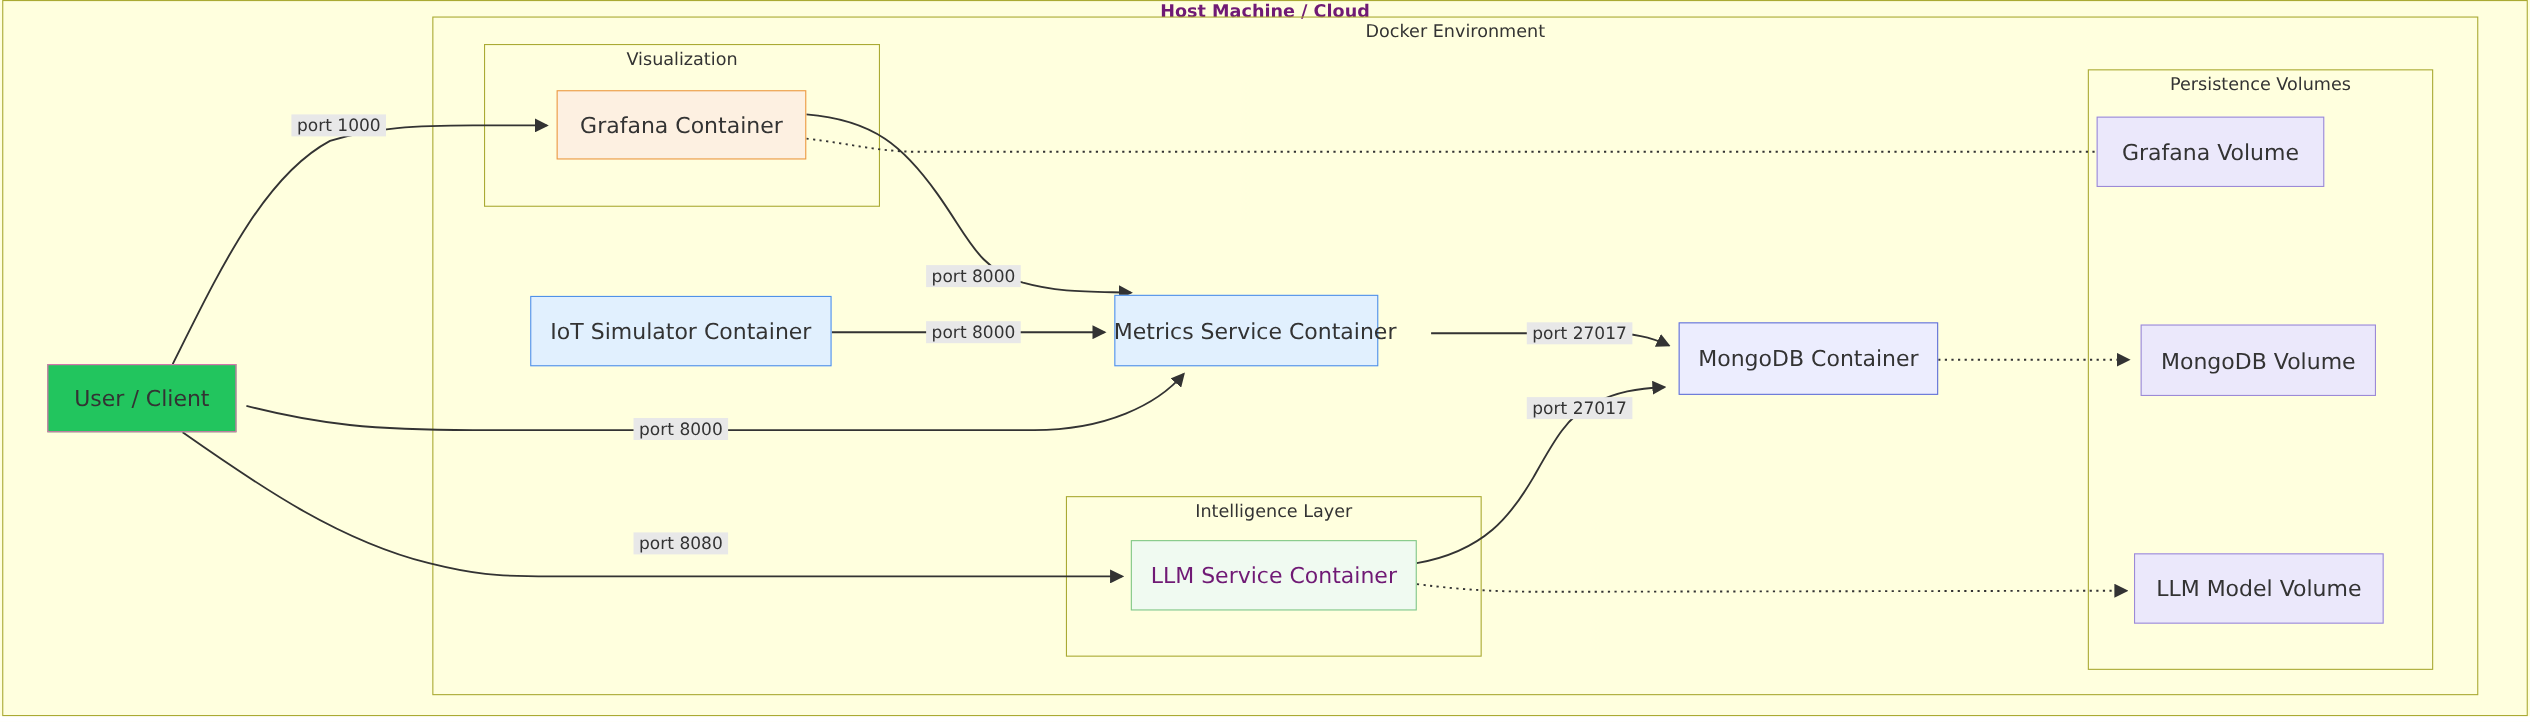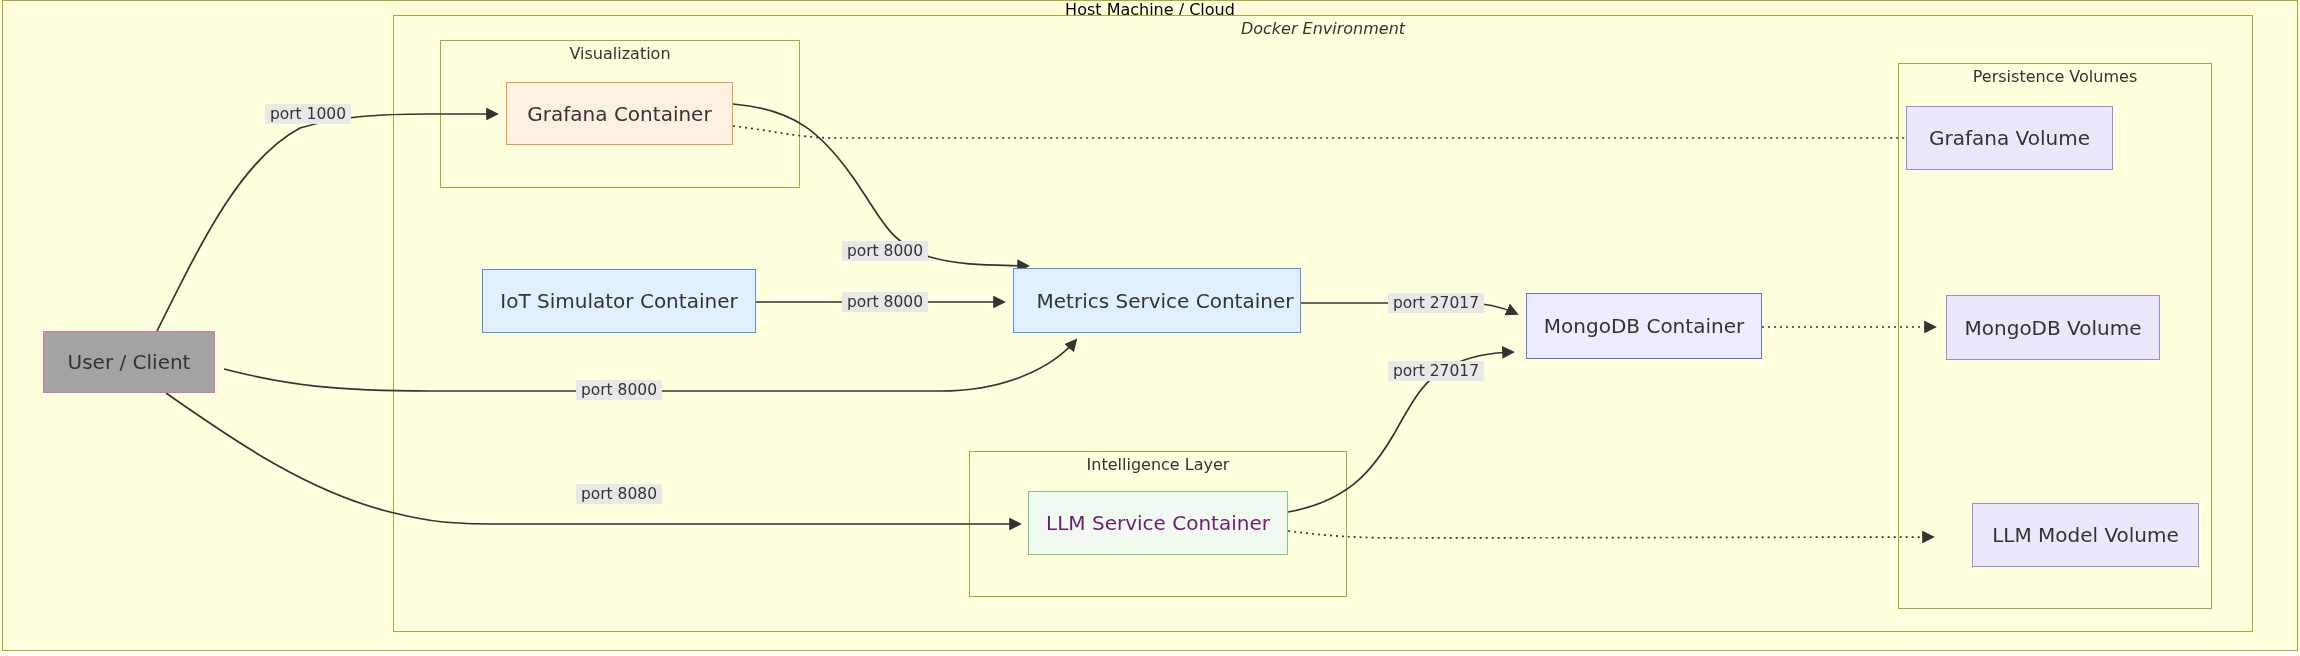--- a/index.html
+++ b/index.html
@@ -16,24 +16,24 @@
     font-size:15.5px;color:#333;white-space:nowrap;}
   svg#edges{position:absolute;left:0;top:0;pointer-events:none;}
 </style>
 </head>
 <body>
 
 <div id="canvas">
   <div id="paper" style="background: rgb(255, 255, 222);"></div>
 
   <div class="group" style="left: 2px; top: 0px; width: 2296px; height: 651px; border-color: rgb(170, 170, 51);">
-    <div class="group-label" style="top: -1px; color: #000000;">Host Machine / Cloud</div>
+    <div class="group-label" style="top: -1px; color: #701a75; font-weight: bold;">Host Machine / Cloud</div>
   </div>
 
-  <div class="group" style="left: 393px; top: 15px; width: 1860px; height: 617px; border-color: rgb(170, 170, 51); font-style: italic;">
+  <div class="group" style="left: 393px; top: 15px; width: 1860px; height: 617px; border-color: rgb(170, 170, 51);">
     <div class="group-label" style="color: rgb(51, 51, 51);">Docker Environment</div>
   </div>
 
   <div class="group" style="left: 440px; top: 40px; width: 360px; height: 148px; border-color: rgb(170, 170, 51);">
     <div class="group-label" style="color: rgb(51, 51, 51);">Visualization</div>
   </div>
 
 
   <div class="group" style="left: 969px; top: 451px; width: 378px; height: 146px; border-color: rgb(170, 170, 51);">
     <div class="group-label" style="color: rgb(51, 51, 51);">Intelligence Layer</div>
@@ -64,48 +64,48 @@
   </svg>
 
   <div class="edge-label" style="left: 308px; top: 114px; background: rgb(232, 232, 232); color: rgb(51, 51, 51);">port 1000</div>
   <div class="edge-label" style="left: 885px; top: 251px; background: rgb(232, 232, 232); color: rgb(51, 51, 51);">port 8000</div>
   <div class="edge-label" style="left: 885px; top: 302px; background: rgb(232, 232, 232); color: rgb(51, 51, 51);">port 8000</div>
   <div class="edge-label" style="left: 619px; top: 390px; background: rgb(232, 232, 232); color: rgb(51, 51, 51);">port 8000</div>
   <div class="edge-label" style="left: 1436px; top: 303px; background: rgb(232, 232, 232); color: rgb(51, 51, 51);">port 27017</div>
   <div class="edge-label" style="left: 1436px; top: 371px; background: rgb(232, 232, 232); color: rgb(51, 51, 51);">port 27017</div>
   <div class="edge-label" style="left: 619px; top: 494px; background: rgb(232, 232, 232); color: rgb(51, 51, 51);">port 8080</div>
 
-  <div class="node" style="left: 43px; top: 331px; width: 172px; height: 62px; background: #a3a3a3; border-color: rgb(229, 109, 178); color: rgb(51, 51, 51);">
+  <div class="node" style="left: 43px; top: 331px; width: 172px; height: 62px; background: #22c55e; border-color: rgb(229, 109, 178); color: rgb(51, 51, 51);">
     <span>User / Client</span>
   </div>
 
   <div class="node" style="left: 506px; top: 82px; width: 227px; height: 63px; background: rgb(253, 240, 225); border-color: rgb(236, 155, 64); color: rgb(51, 51, 51);">
     <span>Grafana Container</span>
   </div>
 
   <div class="node" style="left: 482px; top: 269px; width: 274px; height: 64px; background: rgb(225, 240, 254); border-color: rgb(80, 145, 232); color: rgb(51, 51, 51);">
     <span>IoT Simulator Container</span>
   </div>
 
-  <div class="node" style="left: 1013px; top: 268px; width: 288px; height: 65px; background: rgb(225, 240, 254); border-color: rgb(80, 145, 232); color: rgb(51, 51, 51); padding-left: 16px;">
+  <div class="node" style="left: 1013px; top: 268px; width: 240px; height: 65px; background: rgb(225, 240, 254); border-color: rgb(80, 145, 232); color: rgb(51, 51, 51); padding-left: 16px;">
     <span>Metrics Service Container</span>
   </div>
 
   <div class="node" style="left: 1526px; top: 293px; width: 236px; height: 66px; background: rgb(236, 237, 254); border-color: rgb(97, 112, 213); color: rgb(51, 51, 51);">
     <span>MongoDB Container</span>
   </div>
 
   <div class="node" style="left: 1028px; top: 491px; width: 260px; height: 64px; background: rgb(240, 250, 241); border-color: rgb(129, 199, 132); color: #701a75;">
     <span>LLM Service Container</span>
   </div>
 
   <div class="node" style="left: 1906px; top: 106px; width: 207px; height: 64px; background: rgb(235, 232, 251); border-color: rgb(156, 138, 214); color: rgb(51, 51, 51);">
     <span>Grafana Volume</span>
   </div>
 
   <div class="node" style="left: 1946px; top: 295px; width: 214px; height: 65px; background: rgb(235, 232, 251); border-color: rgb(156, 138, 214); color: rgb(51, 51, 51); align-items: center;">
     <span>MongoDB Volume</span>
   </div>
 
-  <div class="node" style="left: 1940px; top: 503px; width: 227px; height: 64px; background: rgb(235, 232, 251); border-color: rgb(156, 138, 214); color: rgb(51, 51, 51); margin-left: 32px;">
+  <div class="node" style="left: 1940px; top: 503px; width: 227px; height: 64px; background: rgb(235, 232, 251); border-color: rgb(156, 138, 214); color: rgb(51, 51, 51);">
     <span>LLM Model Volume</span>
   </div>
 </div>
 
 </body></html>

